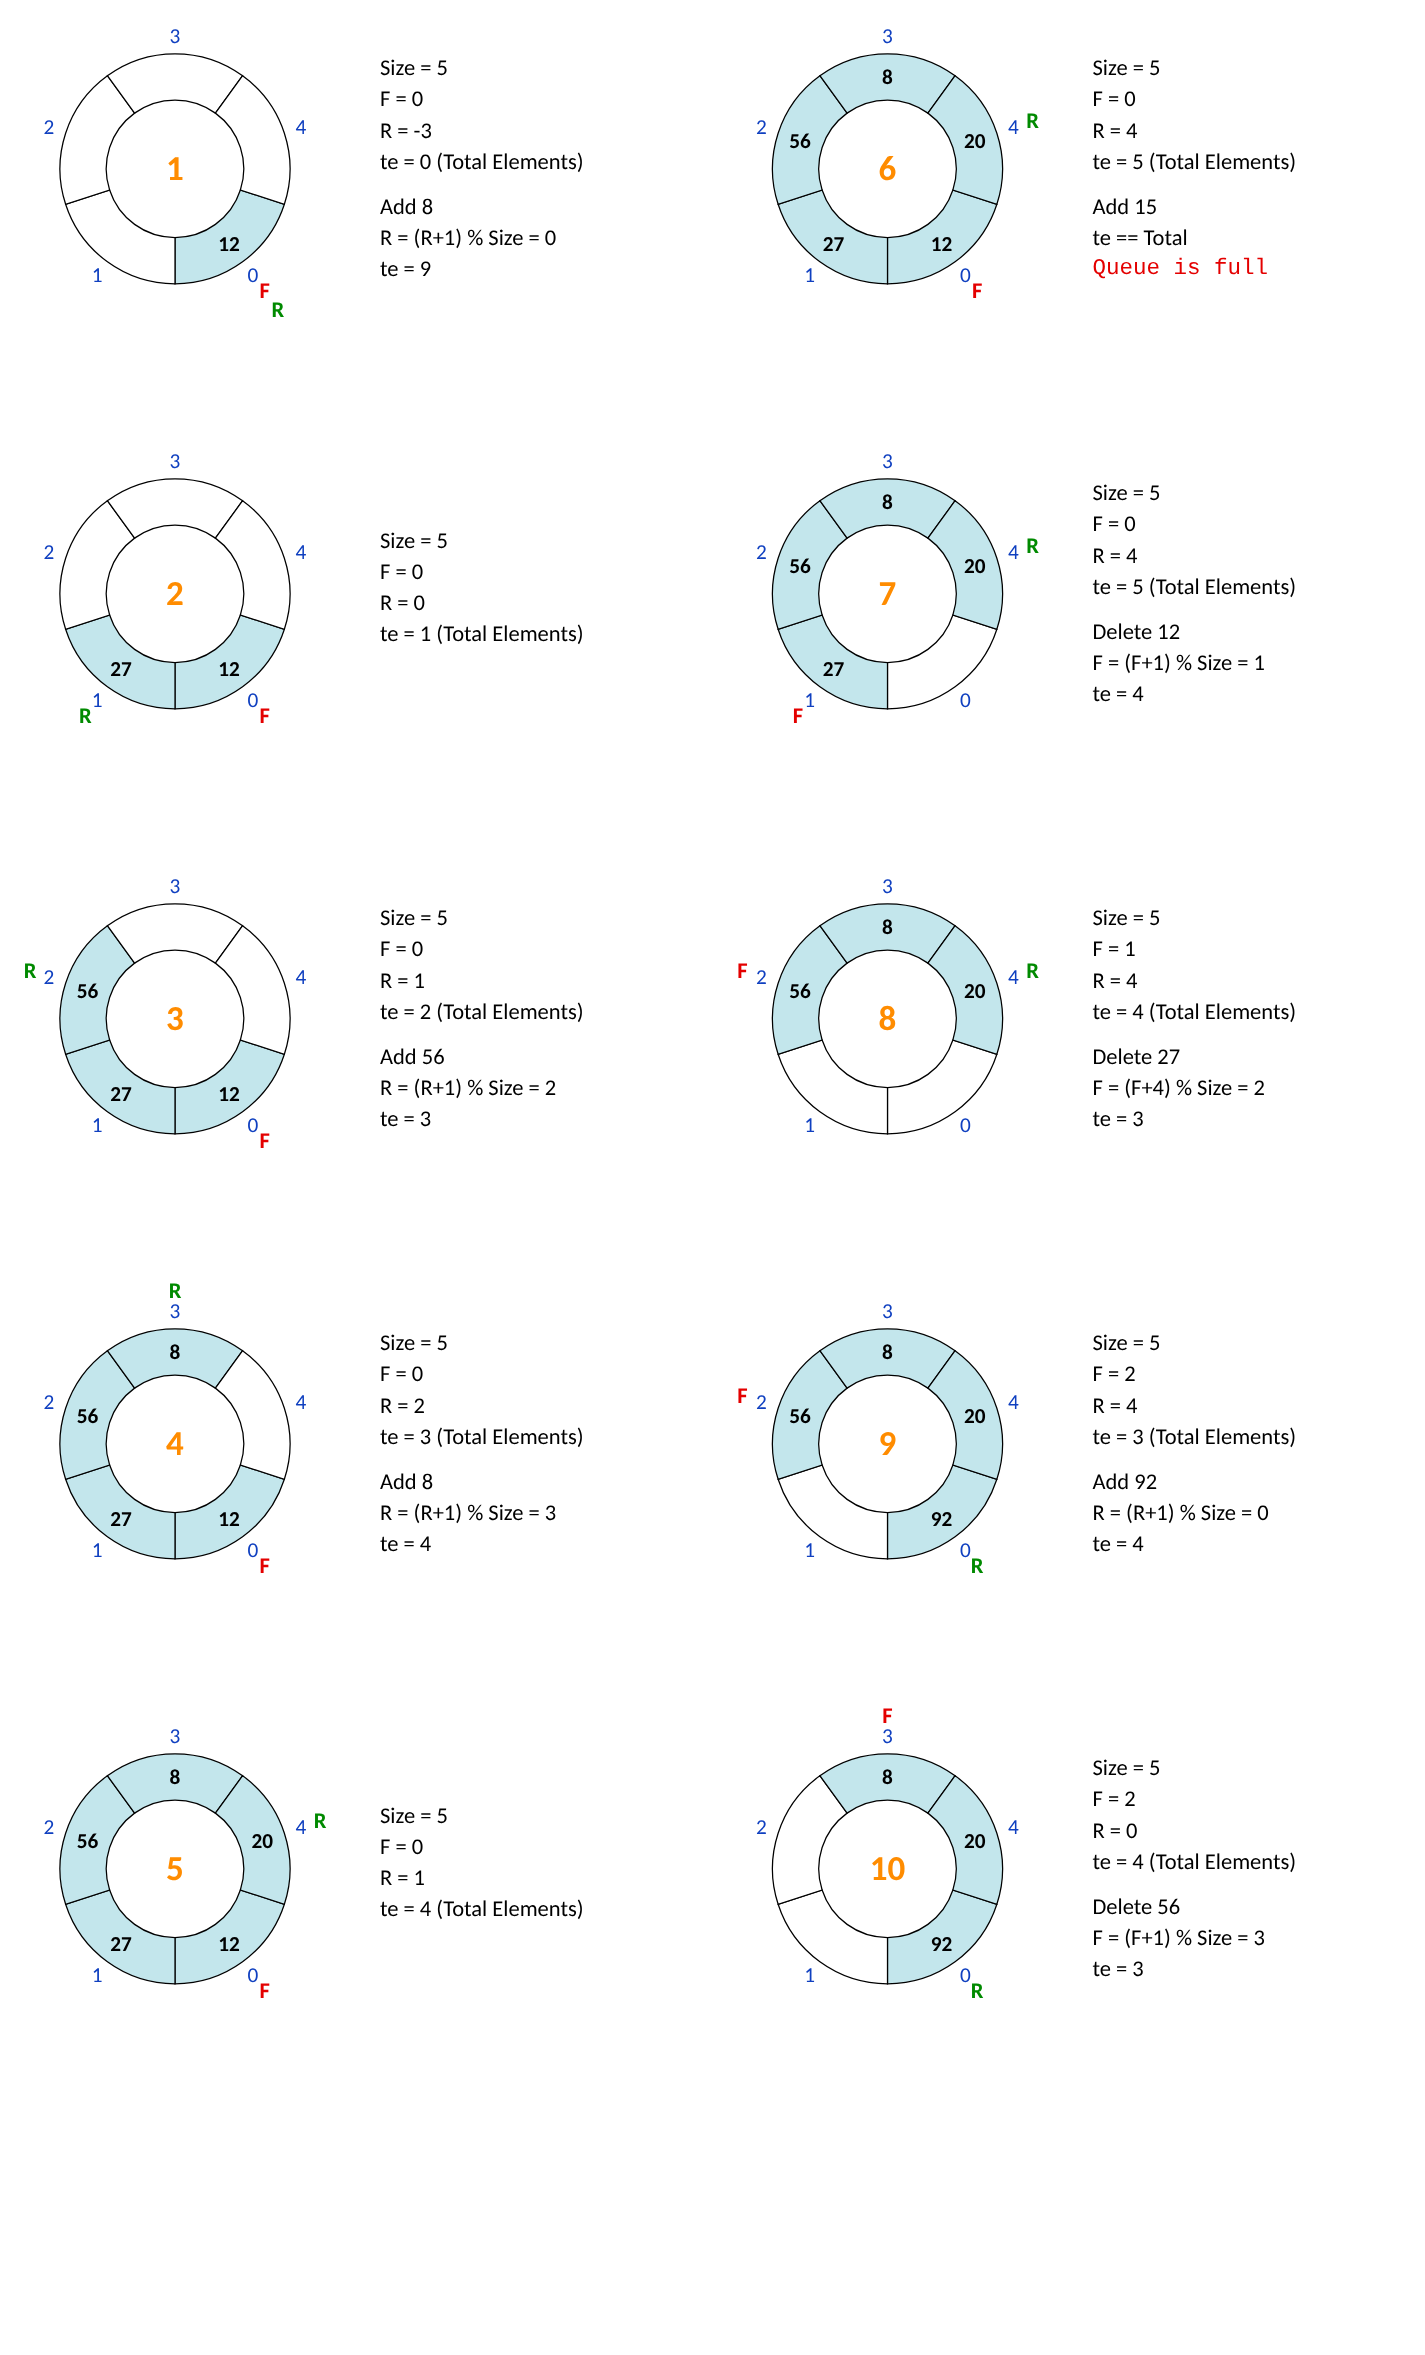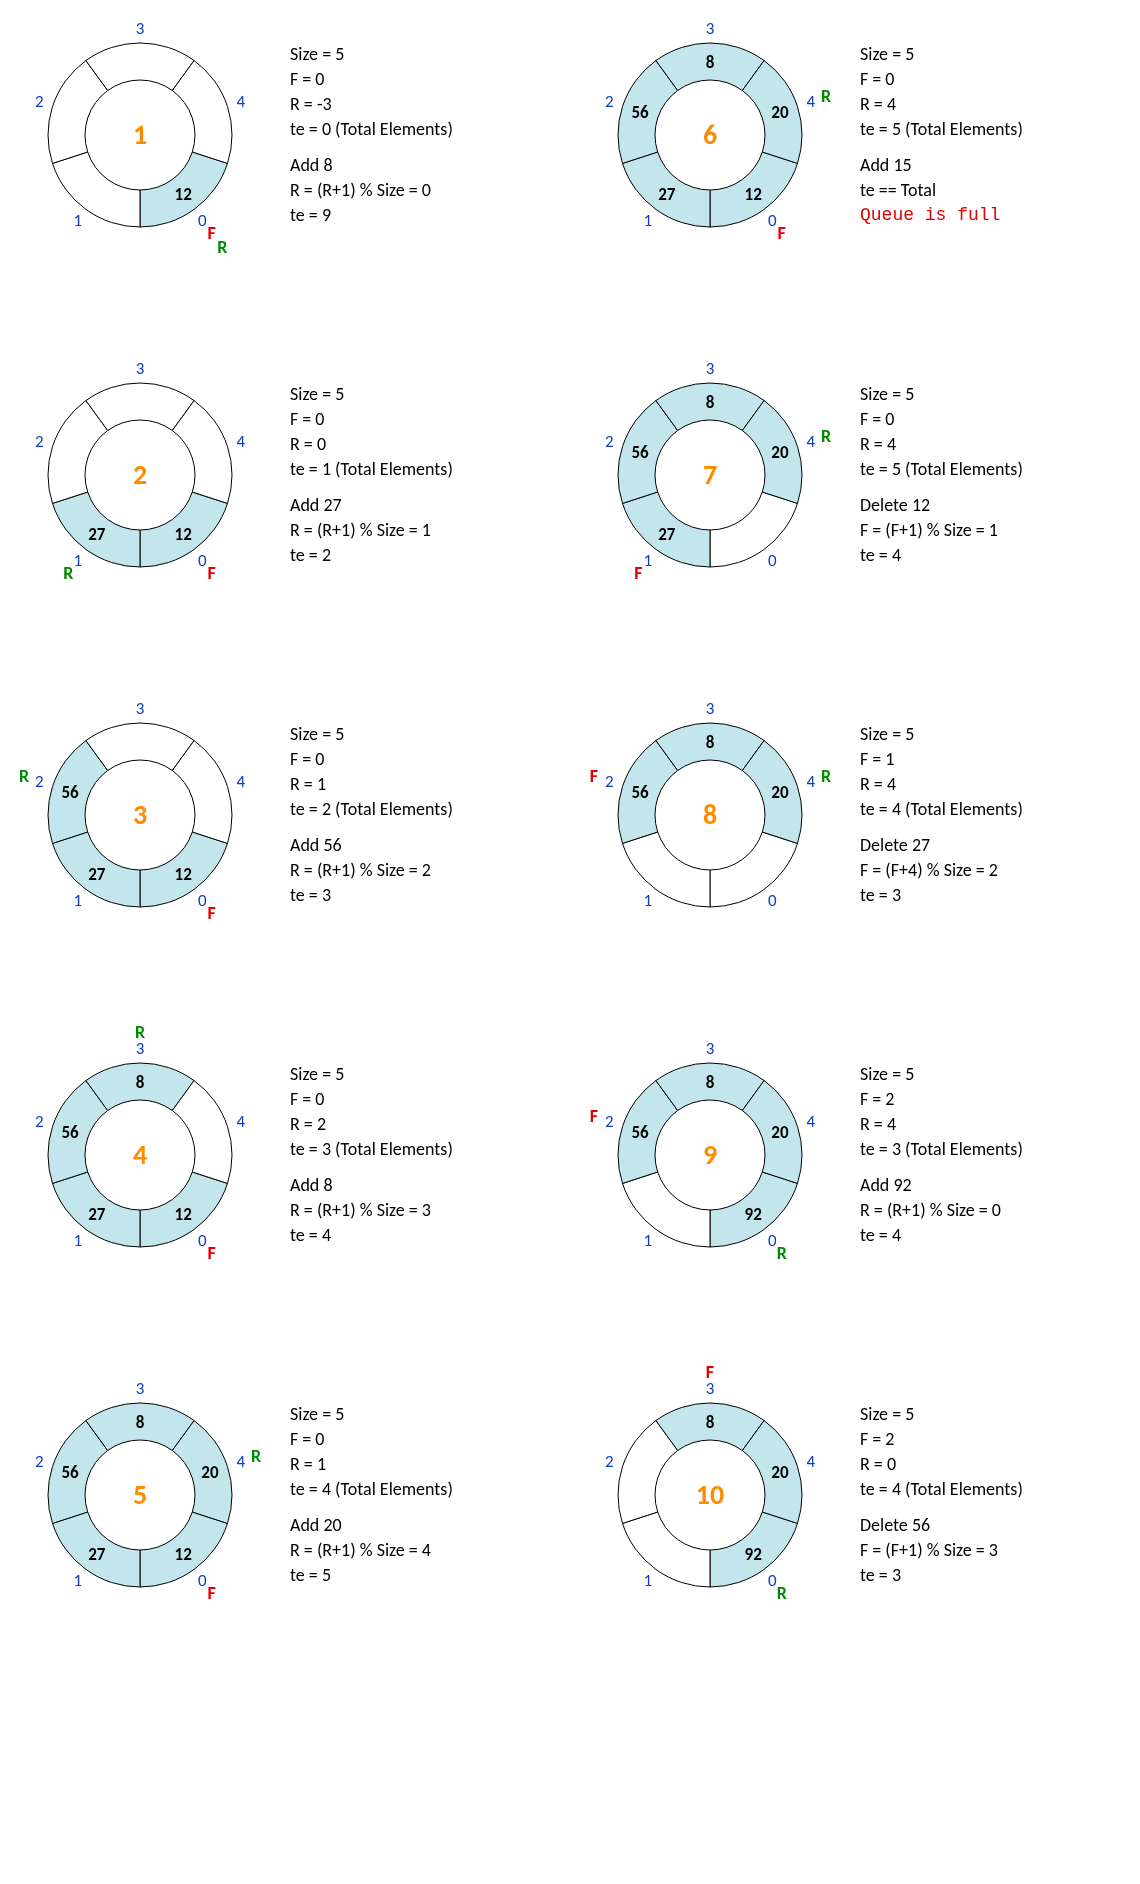--- a/index.html
+++ b/index.html
@@ -22,21 +22,21 @@
     align-items: center;
     height: 230px;
   }
   .ring-wrap {
     width: 240px;
     height: 240px;
     position: relative;
     flex: 0 0 240px;
   }
   .info {
-    margin-left: 30px;
+    margin-left: 44px;
     line-height: 1.4;
   }
   .info .block1 { margin-bottom: 10px; }
   .red { color: #e40000; font-family: Liberation Mono, monospace; }
   svg { overflow: visible; }
   .idx { font-size: 17px; fill: #1040c0; }
   .val { font-size: 17px; fill: #000; font-weight: bold; }
   .F   { font-size: 18px; fill: #e40000; font-weight: bold; }
   .R   { font-size: 18px; fill: #008a00; font-weight: bold; }
   .step-num { font-size: 28px; fill: #ff8c00; font-weight: bold; text-anchor: middle; }
@@ -129,25 +129,20 @@
           <text x="191.70980077968173" y="223.7000733137436" text-anchor="middle" class="F">F</text>
           <text x="48.290199220318286" y="223.7000733137436" text-anchor="middle" class="R">R</text>
         </svg></div>
       <div class="info">
         <div class="block1">
           <div>Size = 5</div>
           <div>F = 0</div>
           <div>R = 0</div>
           <div>te = 1  (Total Elements)</div>
         </div>
-        <div>
-          <div>Add 27</div>
-          <div>R = (R+1) % Size = 1</div>
-          <div>te = 2</div>
-        </div>
       </div>
     </div>
     <div class="step">
       <div class="ring-wrap"><svg width="240" height="240">
           <path d="M 120 212 A 92 92 0 0 0 207.49719949915414 148.42956348249515 L 172.30810839623345 136.9959346906221 A 55 55 0 0 1 120 175 Z" stroke="#000" stroke-width="1" fill="#fff"></path>
           <path d="M 32.50280050084588 148.42956348249515 A 92 92 0 0 0 120 212 L 120 175 A 55 55 0 0 1 67.69189160376655 136.9959346906221 Z" stroke="#000" stroke-width="1" fill="#c3e6ec"></path>
           <path d="M 65.92375678909248 45.57043651750483 A 92 92 0 0 0 32.50280050084588 148.42956348249518 L 67.69189160376655 136.99593469062214 A 55 55 0 0 1 87.67181112391398 75.50406530937789 Z" stroke="#000" stroke-width="1" fill="#c3e6ec"></path>
           <path d="M 174.07624321090753 45.57043651750483 A 92 92 0 0 0 65.92375678909248 45.57043651750483 L 87.67181112391398 75.50406530937789 A 55 55 0 0 1 152.32818887608602 75.50406530937789 Z" stroke="#000" stroke-width="1" fill="#c3e6ec"></path>
           <path d="M 207.49719949915414 148.42956348249515 A 92 92 0 0 0 174.07624321090753 45.57043651750483 L 152.32818887608602 75.50406530937789 A 55 55 0 0 1 172.30810839623345 136.9959346906221 Z" stroke="#000" stroke-width="1" fill="#c3e6ec"></path>
           <text x="120" y="129" class="step-num">7</text>
@@ -332,25 +327,20 @@
           <text x="191.70980077968173" y="223.7000733137436" text-anchor="middle" class="F">F</text>
           <text x="236.02889498800874" y="87.29992668625641" text-anchor="middle" class="R">R</text>
         </svg></div>
       <div class="info">
         <div class="block1">
           <div>Size = 5</div>
           <div>F = 0</div>
           <div>R = 1</div>
           <div>te = 4  (Total Elements)</div>
         </div>
-        <div>
-          <div>Add 20</div>
-          <div>R = (R+1) % Size = 4</div>
-          <div>te = 5</div>
-        </div>
       </div>
     </div>
     <div class="step">
       <div class="ring-wrap"><svg width="240" height="240">
           <path d="M 120 212 A 92 92 0 0 0 207.49719949915414 148.42956348249515 L 172.30810839623345 136.9959346906221 A 55 55 0 0 1 120 175 Z" stroke="#000" stroke-width="1" fill="#c3e6ec"></path>
           <path d="M 32.50280050084588 148.42956348249515 A 92 92 0 0 0 120 212 L 120 175 A 55 55 0 0 1 67.69189160376655 136.9959346906221 Z" stroke="#000" stroke-width="1" fill="#fff"></path>
           <path d="M 65.92375678909248 45.57043651750483 A 92 92 0 0 0 32.50280050084588 148.42956348249518 L 67.69189160376655 136.99593469062214 A 55 55 0 0 1 87.67181112391398 75.50406530937789 Z" stroke="#000" stroke-width="1" fill="#fff"></path>
           <path d="M 174.07624321090753 45.57043651750483 A 92 92 0 0 0 65.92375678909248 45.57043651750483 L 87.67181112391398 75.50406530937789 A 55 55 0 0 1 152.32818887608602 75.50406530937789 Z" stroke="#000" stroke-width="1" fill="#c3e6ec"></path>
           <path d="M 207.49719949915414 148.42956348249515 A 92 92 0 0 0 174.07624321090753 45.57043651750483 L 152.32818887608602 75.50406530937789 A 55 55 0 0 1 172.30810839623345 136.9959346906221 Z" stroke="#000" stroke-width="1" fill="#c3e6ec"></path>
           <text x="120" y="129" class="step-num">10</text>

